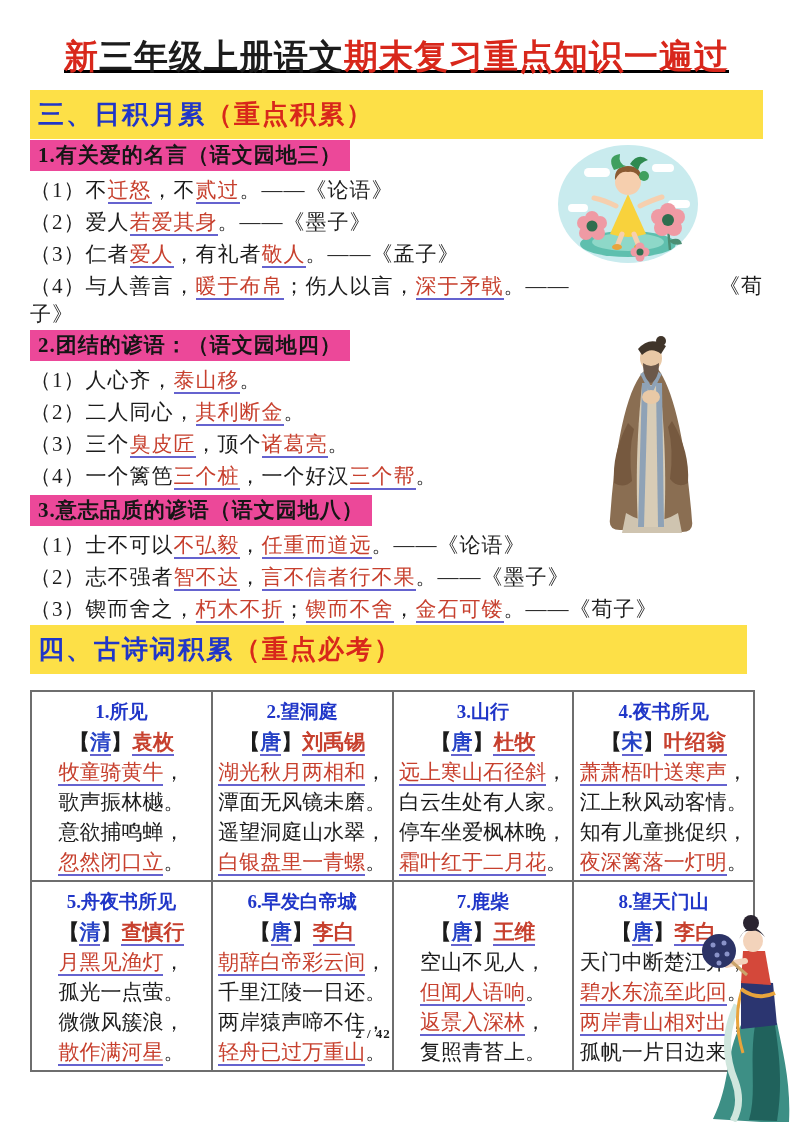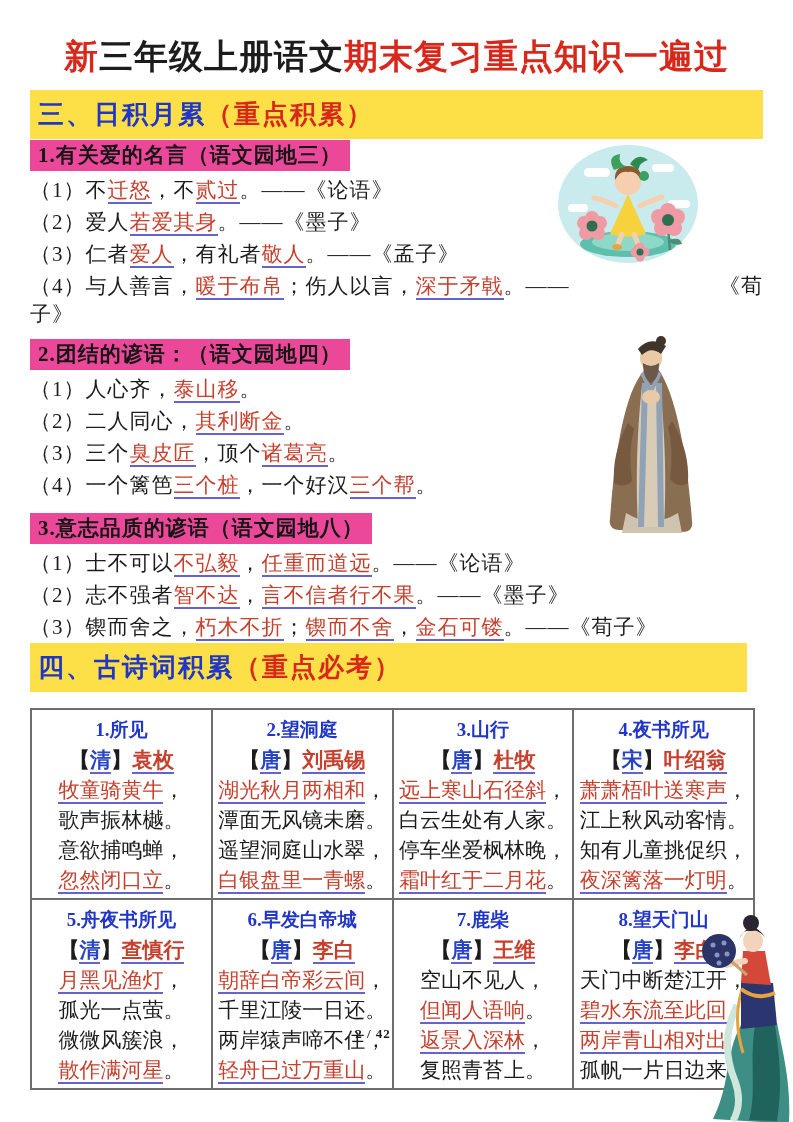--- a/index.html
+++ b/index.html
@@ -5,36 +5,36 @@
   html,body{margin:0;padding:0;}
   .page{
     position:relative;
     width:793px;height:1122px;
     background:#ffffff;
     overflow:hidden;
     font-family:"Liberation Serif","DejaVu Serif",serif;
   }
   .doc-title{
     position:absolute;top:34px;left:0;width:793px;
-    text-align:center;font-size:34px;font-weight:bold;letter-spacing:1px;
+    text-align:center;font-size:34px;font-weight:bold;letter-spacing:1px;text-decoration:underline;
   }
   .bar{
     background:#fde047;
     font-size:26px;font-weight:bold;
     padding:7px 8px;letter-spacing:2px;
   }
   .bar3{position:absolute;top:90px;left:30px;width:717px;}
   .content{position:absolute;top:140px;left:30px;width:733px;}
   .subhead{
     display:inline-block;
     background:#ec4899;color:#161616;
     font-size:21px;font-weight:bold;line-height:25px;
     padding:3px 8px;margin:0 0 3px 0;letter-spacing:1px;
   }
-  .subhead.mt{margin-top:12px;}
+  .subhead.mt{margin-top:3px;}
   .q{font-size:21px;line-height:32px;letter-spacing:1px;color:#1c1c1c;}
   .qflex{display:flex;justify-content:space-between;}
   .qwrap{line-height:25px;}
   .bar4{width:701px;}
   .sg-k{color:#1c1c1c;}
   .sg-r{color:#c7402e;border-bottom:2px solid #6563cf;}
   .sg-u{color:#2743c6;border-bottom:2px solid #6563cf;}
   .sg-R{color:#d8271b;}
   .sg-B{color:#2036c8;}
   table.poems{

